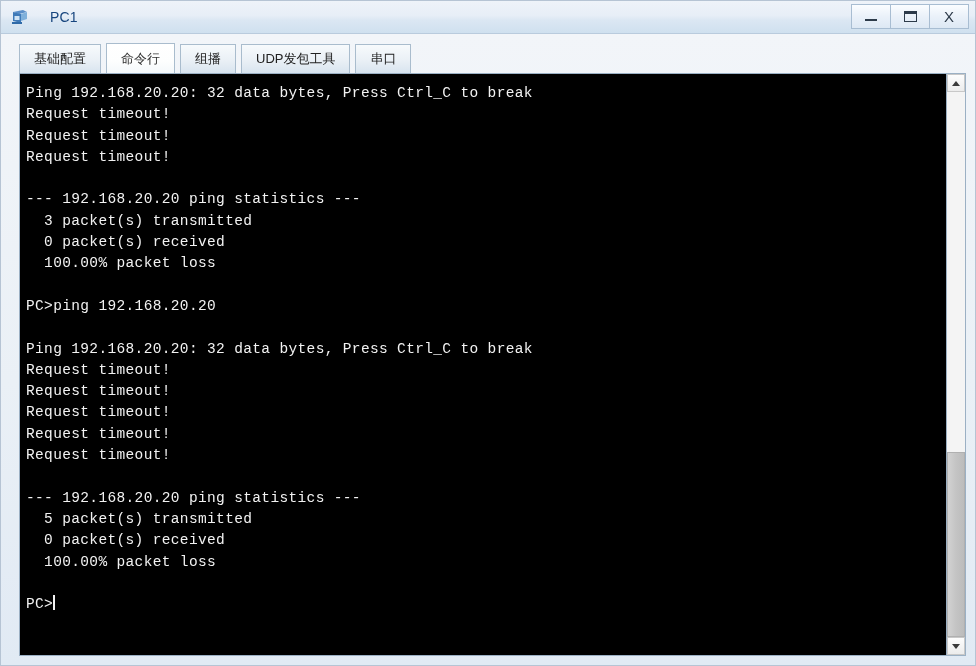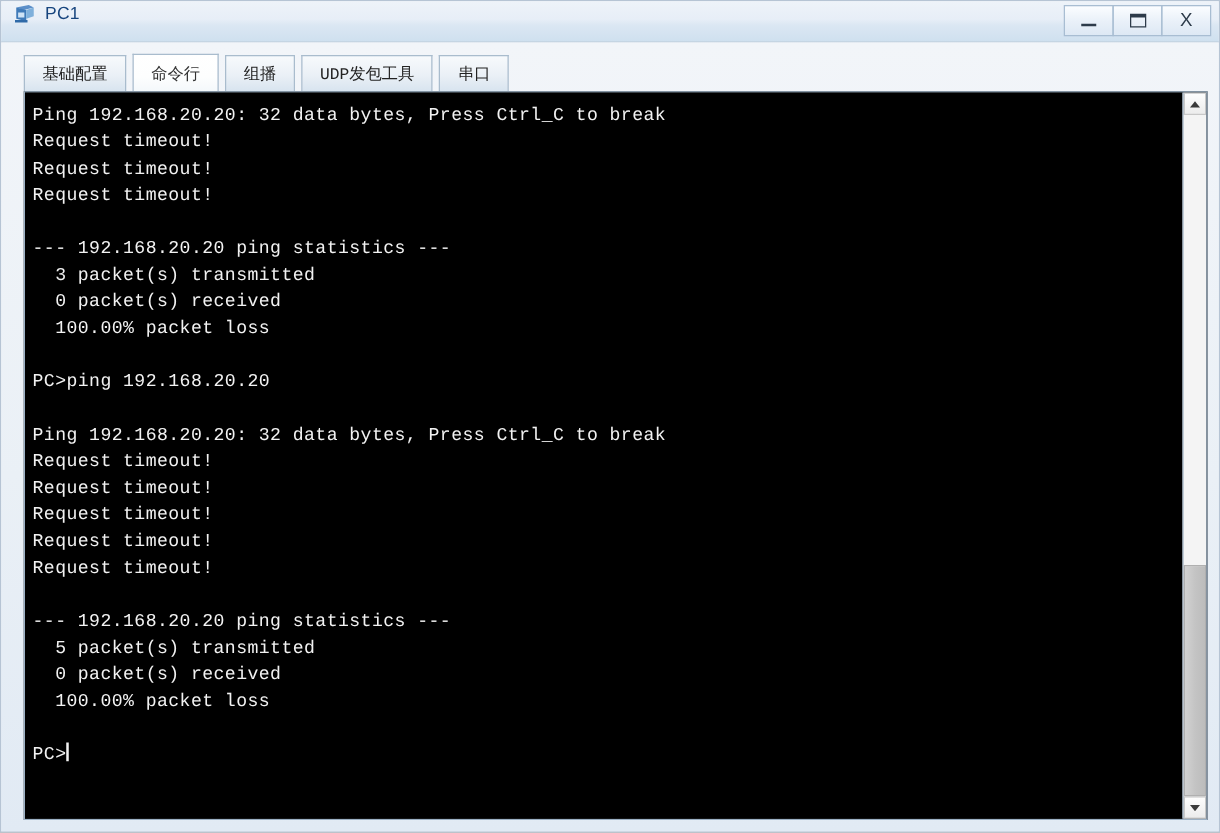--- a/index.html
+++ b/index.html
@@ -29,23 +29,24 @@
 
   
   .titlebar {
     position: relative;
     height: 33px;
     flex: 0 0 33px;
     background: linear-gradient(to bottom,
         #eef3f9 0%, #e7eef7 45%, #dbe7f3 60%, #cfe0ef 100%);
     border-bottom: 1px solid #b9cbdd;
     display: flex;
-    align-items: flex-start;
+    align-items: center;
     padding-left: 9px;
     box-sizing: border-box;
+    gap: 14px;
   }
   .title-icon {
     width: 20px;
     height: 20px;
     margin-right: 6px;
     flex: 0 0 20px;
     position: relative;
   }
   .title-text {
     font-size: 14px;
@@ -112,21 +113,20 @@
     justify-content: center;
     padding: 0 14px;
     margin-right: 5px;
     font-size: 13px;
     color: #222222;
     border: 1px solid #a9bccd;
     border-bottom: none;
     background: linear-gradient(to bottom, #f7fafc 0%, #eaf0f6 55%, #d8e4ef 100%);
     white-space: nowrap;
     cursor: default;
-    font-family: Liberation Mono, monospace;
   }
   .tab.active {
     background: linear-gradient(to bottom, #ffffff 0%, #fdfefe 60%, #f4f8fb 100%);
     color: #333;
     height: 30px;
     text-align: right;
   }
 
   
   .terminal-wrap {

